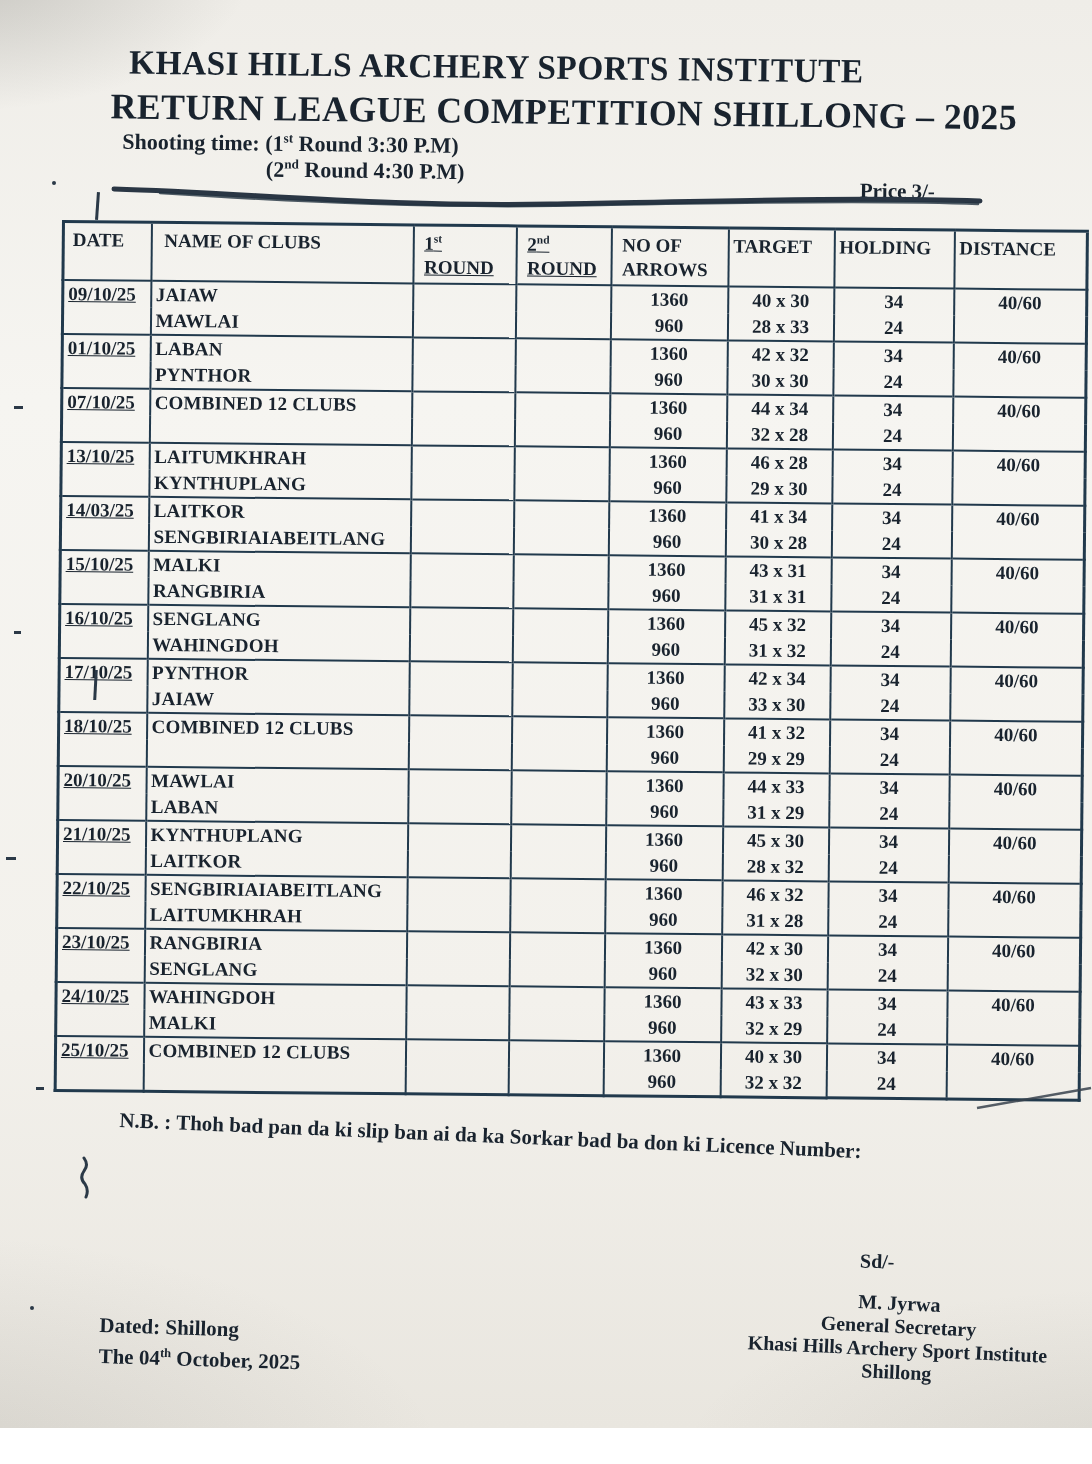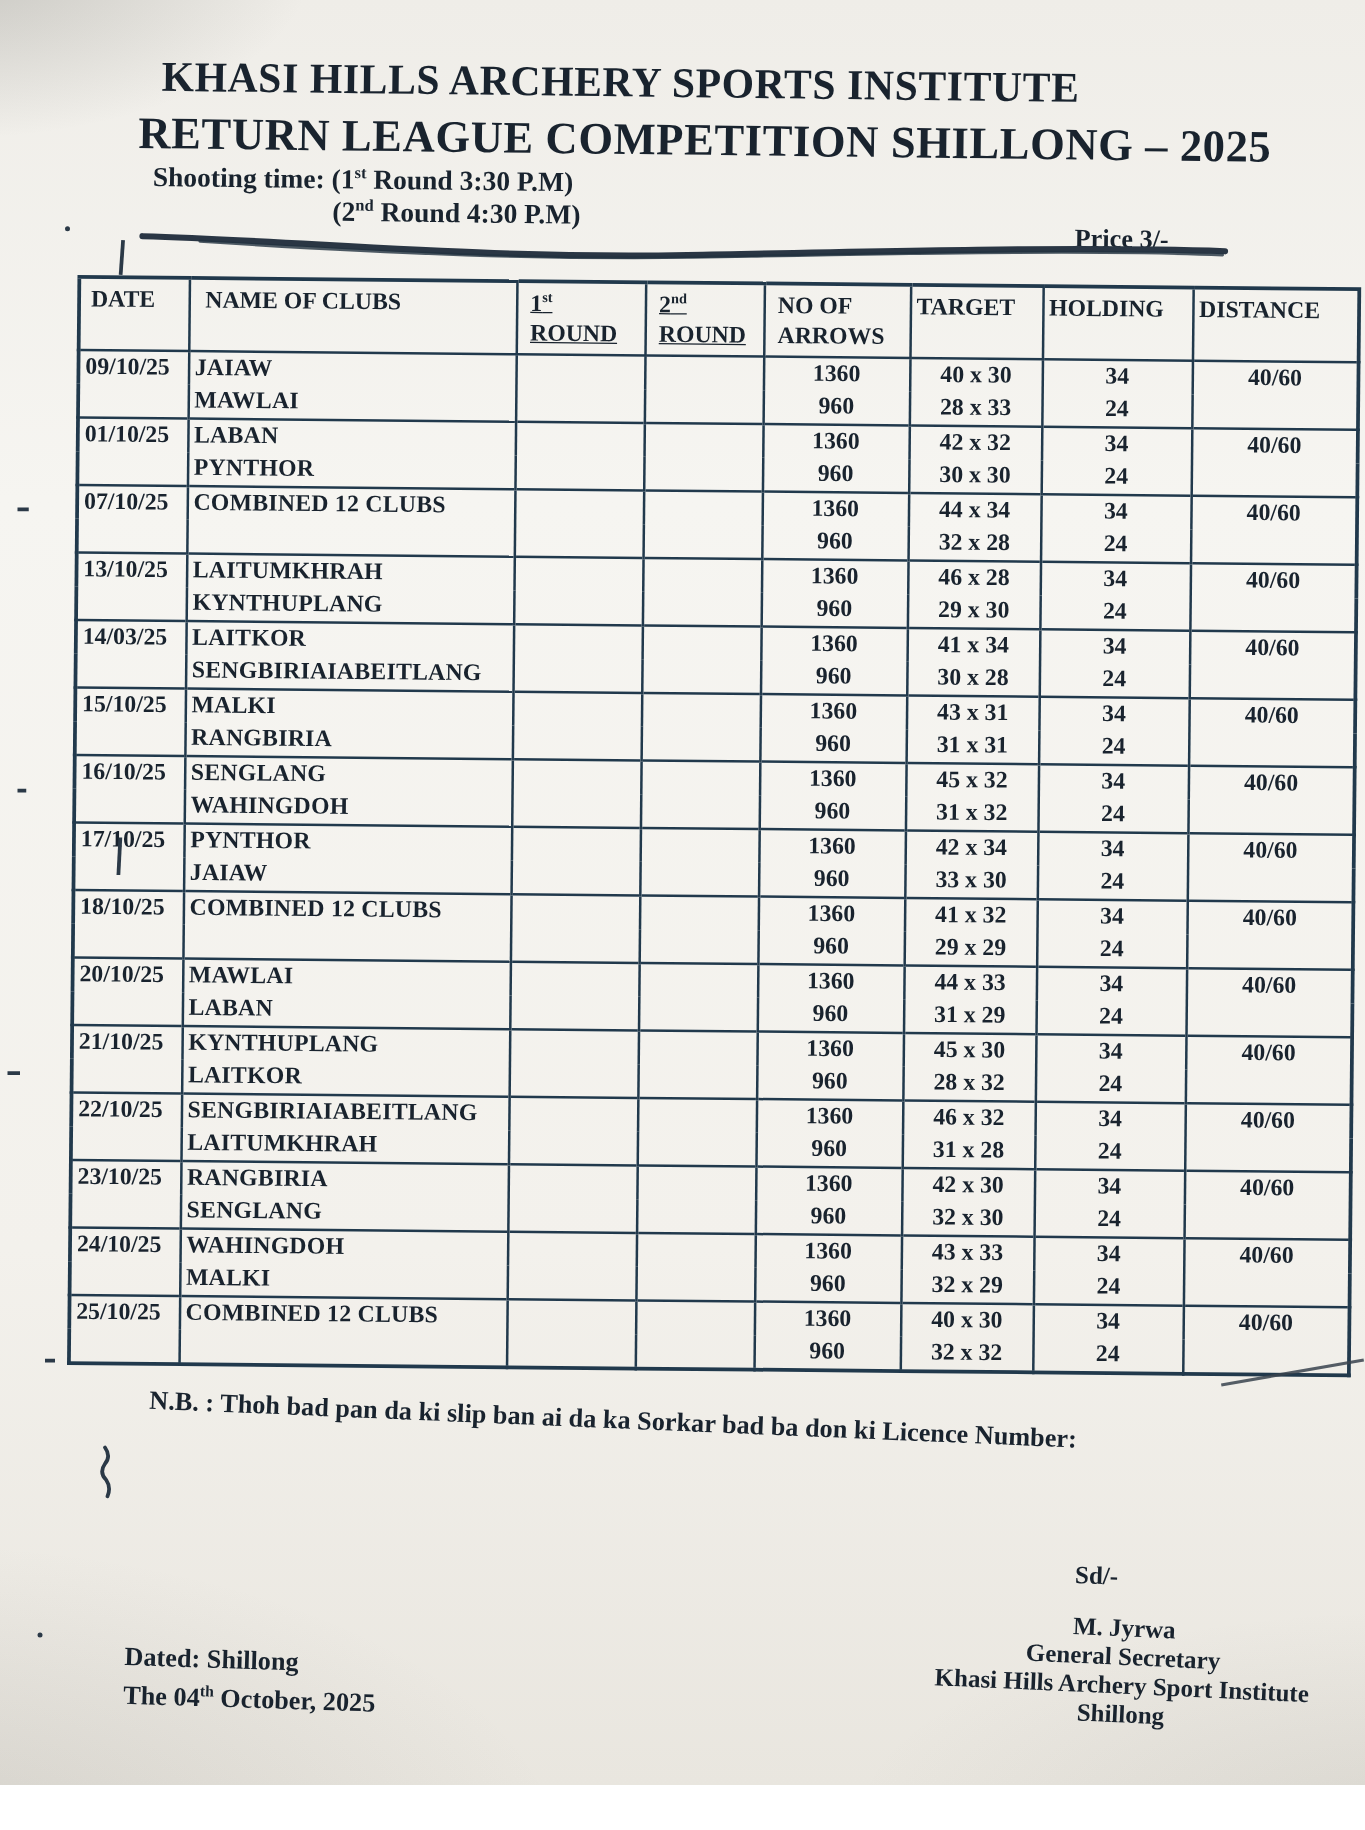--- a/index.html
+++ b/index.html
@@ -58,21 +58,21 @@
     border-bottom:2px solid var(--line);
     height:58px;text-align:left;font-size:19px;line-height:1.25;padding-top:5px;
   }
   thead th.c-date{padding-left:8px;}
   thead th.c-club{padding-left:12px;}
   thead th.c-round{padding-left:10px;text-decoration:underline;}
   thead th.c-arr{padding-left:10px;}
   thead th.c-ctr{text-align:center;padding-top:9px;}
   tr.block-start td{border-top:2px solid var(--line);}
   td{height:26px;line-height:26px;}
-  td.c-date{padding-left:7px;white-space:nowrap;}
+  td.c-date{padding-left:7px;white-space:nowrap;text-decoration:underline;}
   td.c-club{padding-left:12px;white-space:nowrap;letter-spacing:.2px;}
   td.c-num{text-align:center;}
   td.c-dist{text-align:center;}
   
   .nb{position:absolute;left:120px;top:1108px;font-size:21px;font-weight:bold;white-space:nowrap;transform:rotate(2.4deg);transform-origin:0 0;}
   .dated{position:absolute;left:100px;top:1312px;font-size:21px;font-weight:bold;transform:rotate(1.8deg);transform-origin:0 0;line-height:26px;}
   .sd{position:absolute;left:860px;top:1250px;font-size:20px;font-weight:bold;transform:rotate(2deg);}
   .sign-block{position:absolute;left:700px;top:1292px;width:400px;text-align:center;font-size:20px;font-weight:bold;line-height:23px;transform:rotate(2.6deg);transform-origin:50% 0;}
   
   .mark{position:absolute;background:#2b3947;}

